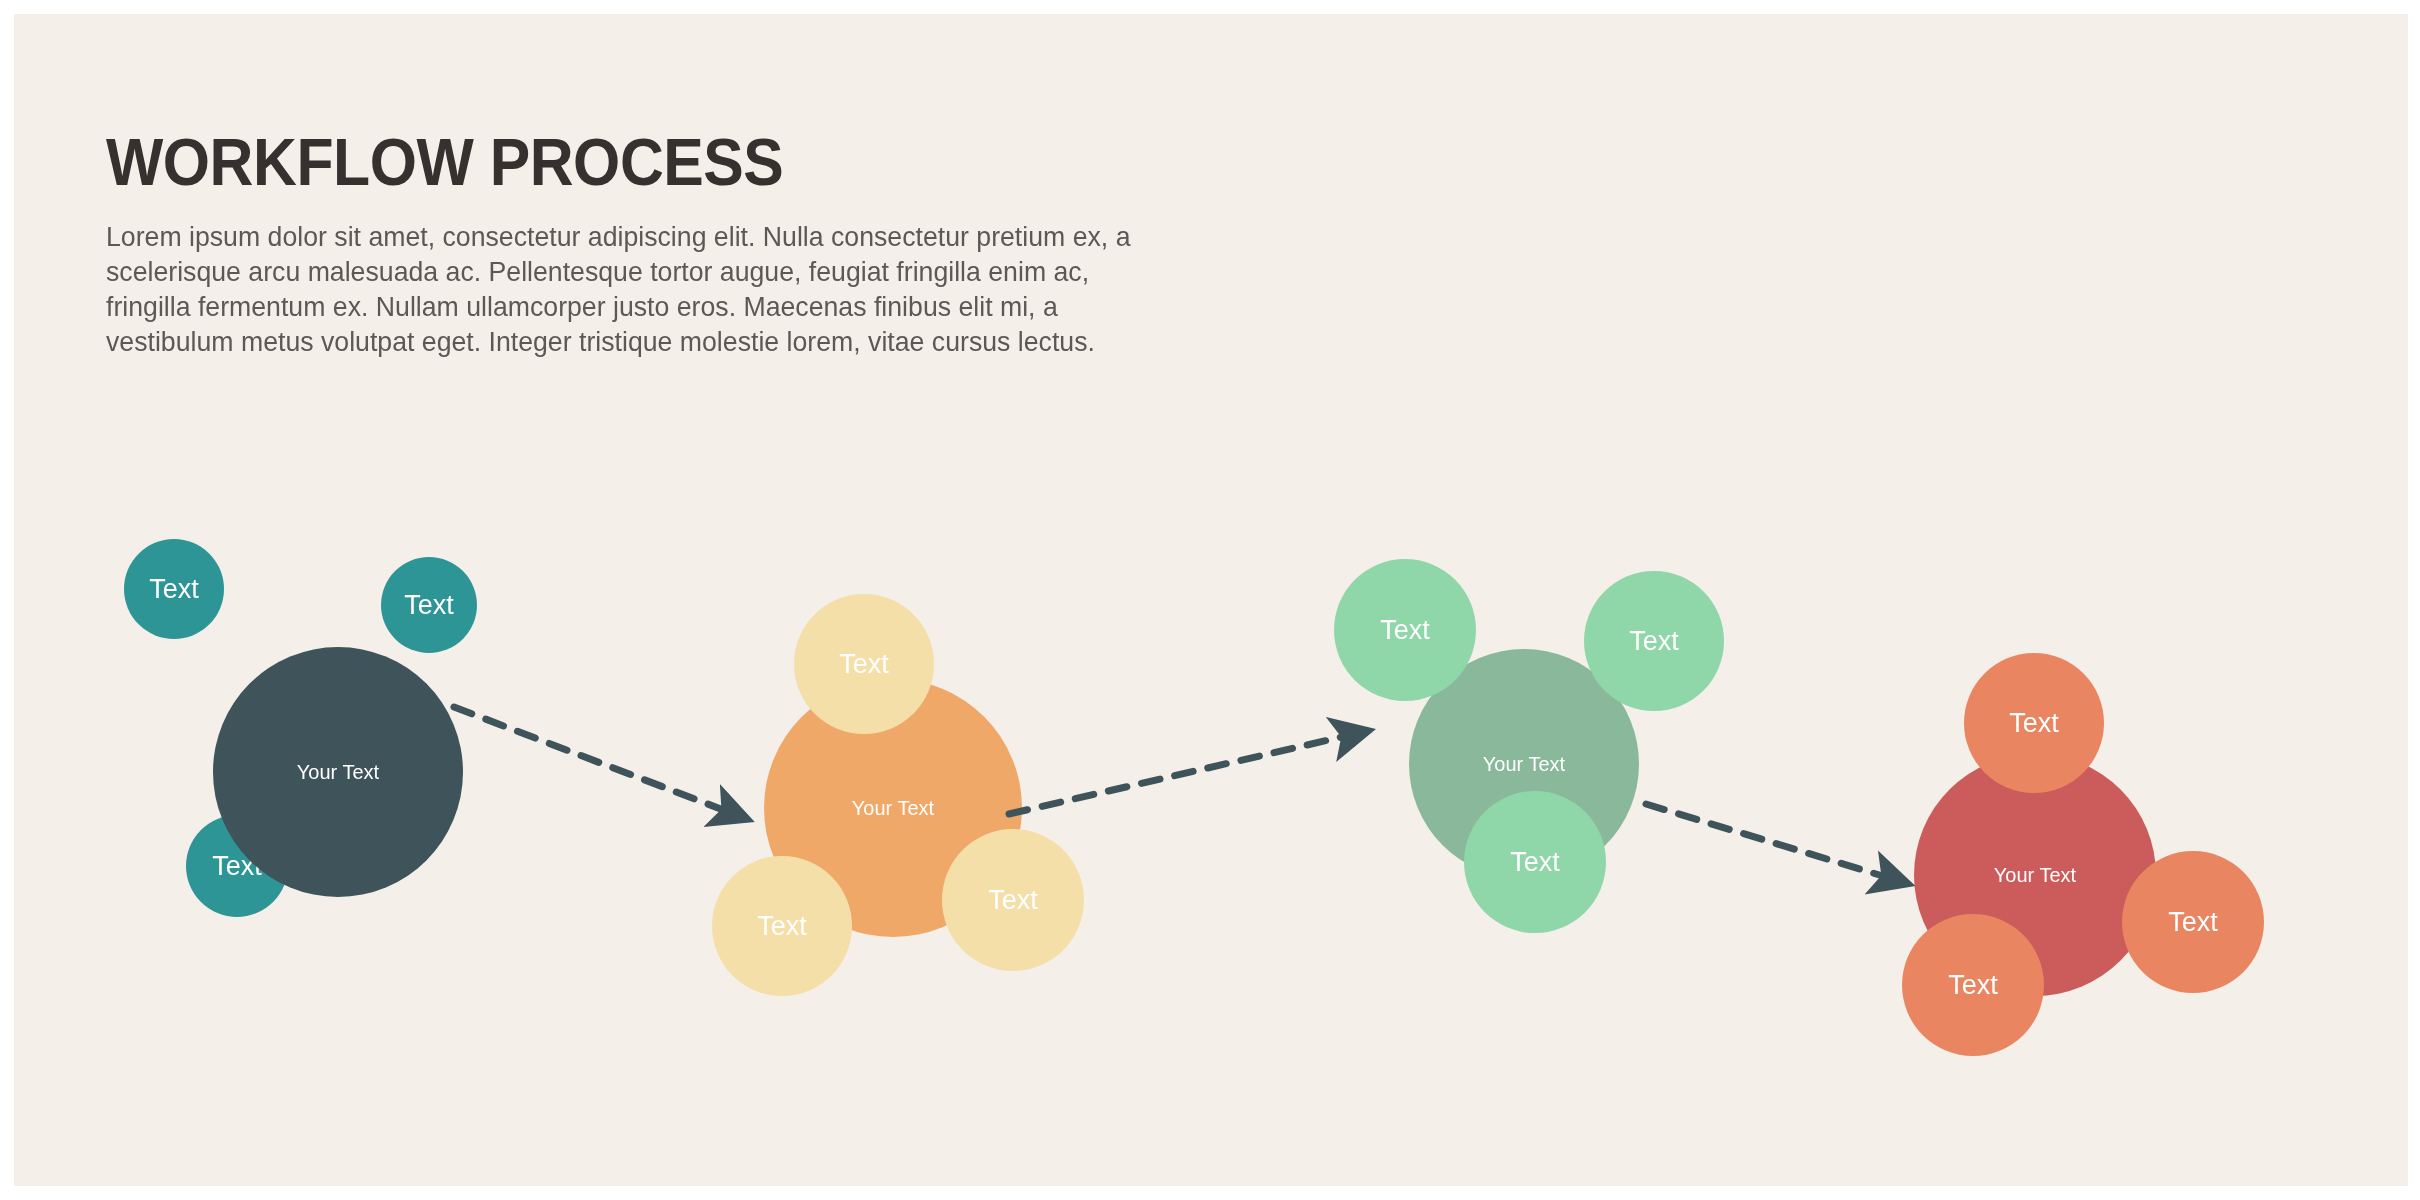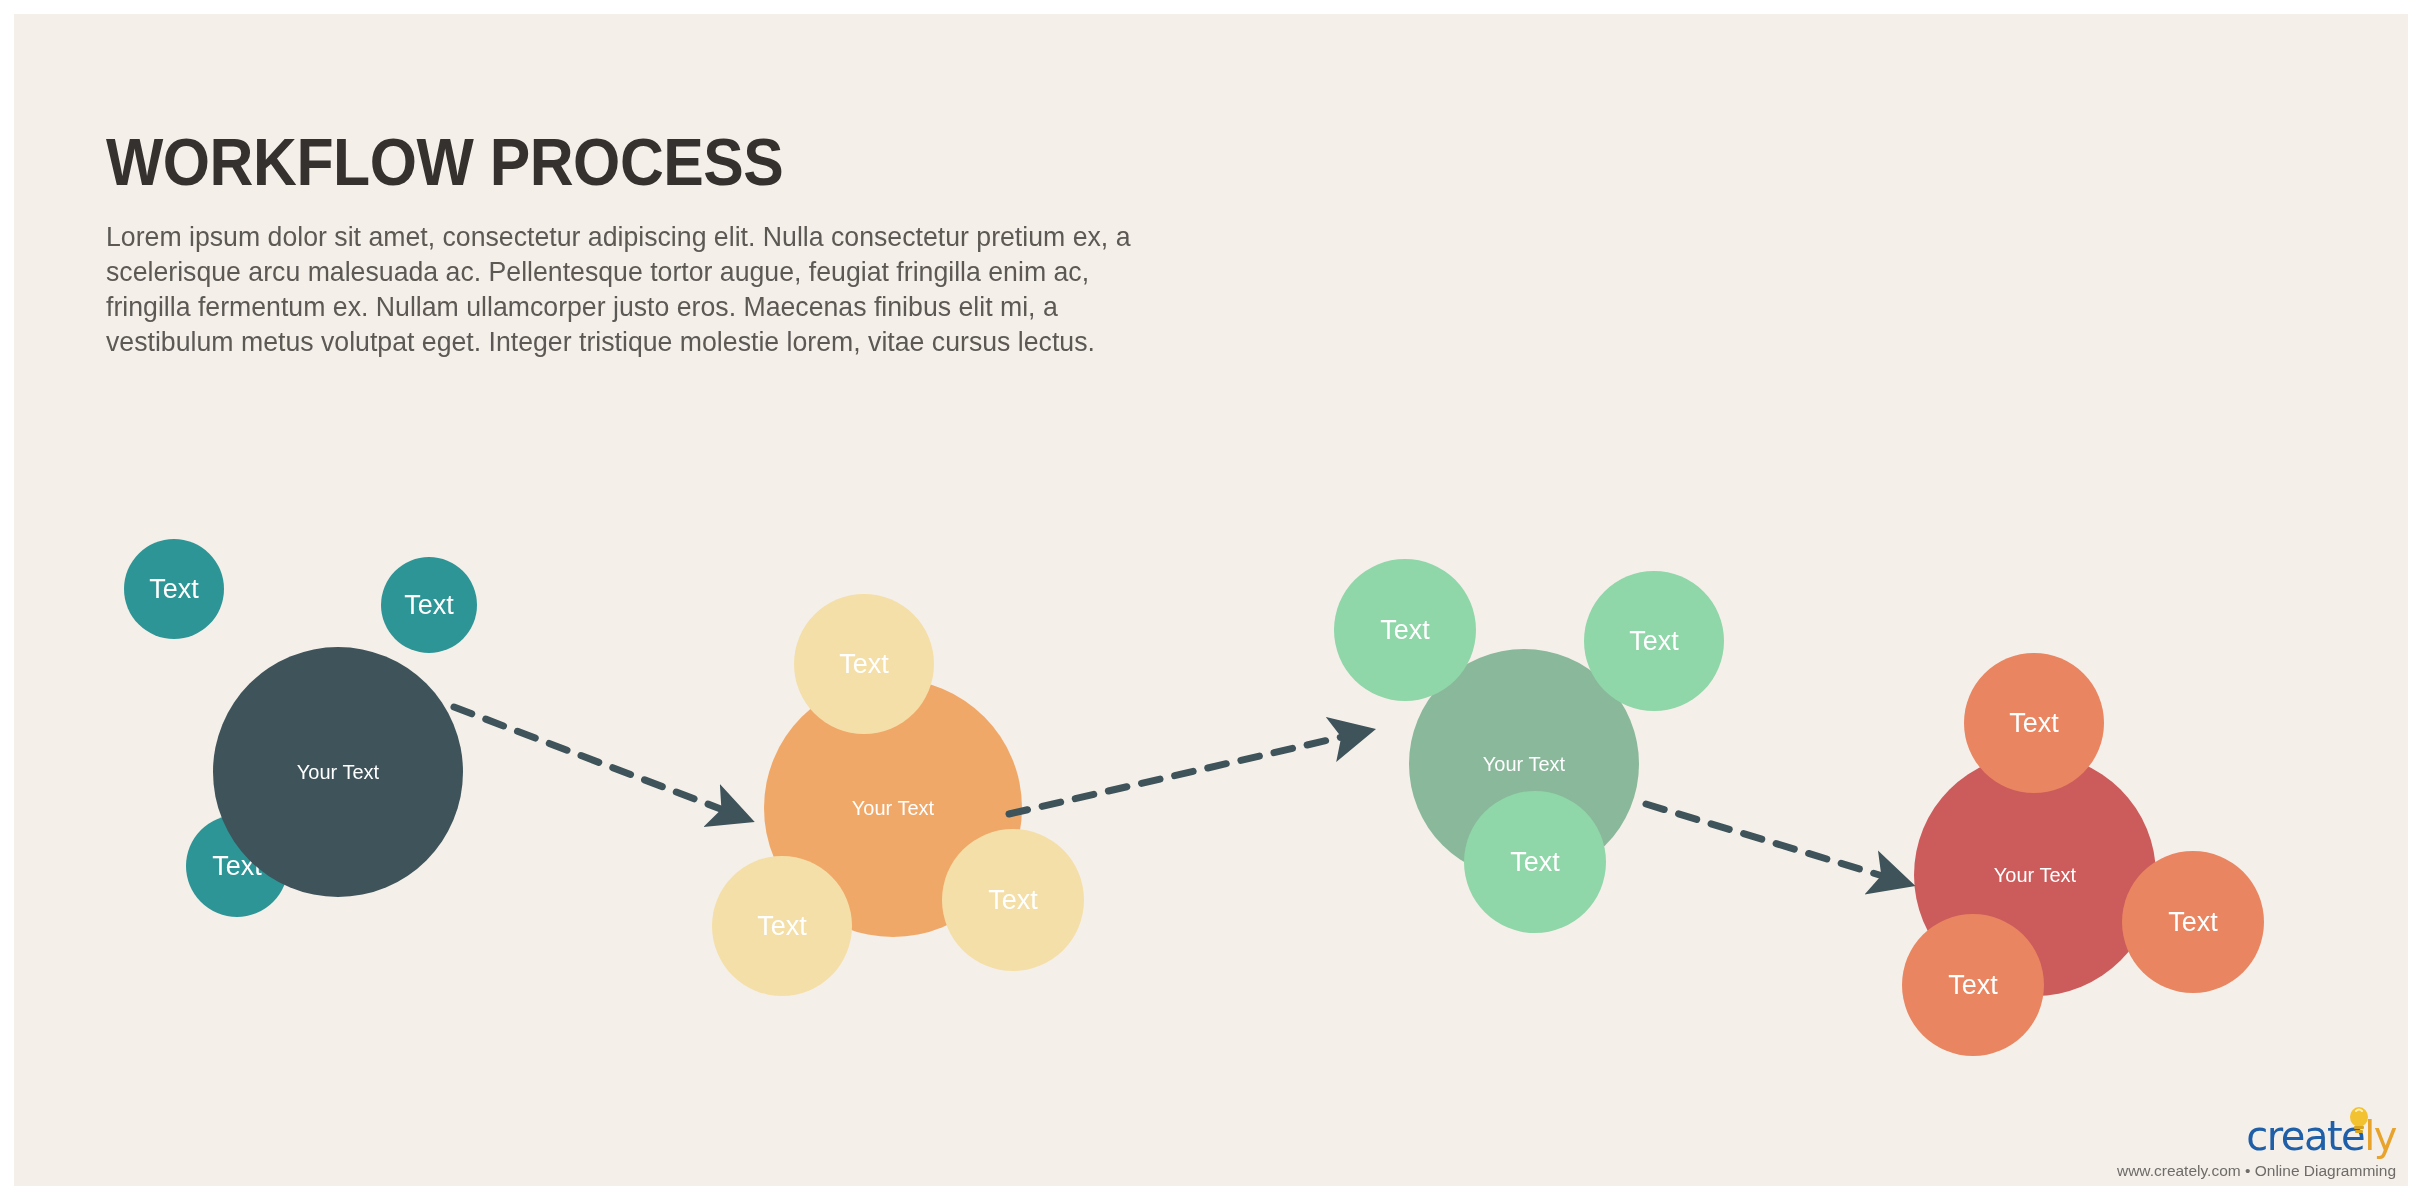--- a/index.html
+++ b/index.html
@@ -218,26 +218,14 @@
       <div class="node satellite" style="left:28px; top:275px; width:142px; height:142px; background:#E98560;">
         <span>Text</span>
       </div>
       <div class="node satellite" style="left:248px; top:212px; width:142px; height:142px; background:#E98560;">
         <span>Text</span>
       </div>
     </div>
 
   </div>
 
-  <div id="creately-logo">
-    <svg id="logo-bulb" viewBox="0 0 22 30">
-      <ellipse cx="11" cy="11" rx="9" ry="10" fill="#F2C230"></ellipse>
-      <rect x="6" y="20" width="10" height="3" rx="1" fill="#D9A520"></rect>
-      <rect x="7" y="24" width="8" height="3" rx="1" fill="#D9A520"></rect>
-      <path d="M8 5 Q11 2 14 5" stroke="#FFF0B8" stroke-width="2" fill="none" stroke-linecap="round"></path>
-    </svg>
-    <div id="logo-wordmark">
-      <span class="blue">create</span><span class="orange">ly</span>
-    </div>
-    <div id="logo-tagline">www.creately.com • Online Diagramming</div>
-  </div>
 
 </div>
 
 </body></html>

